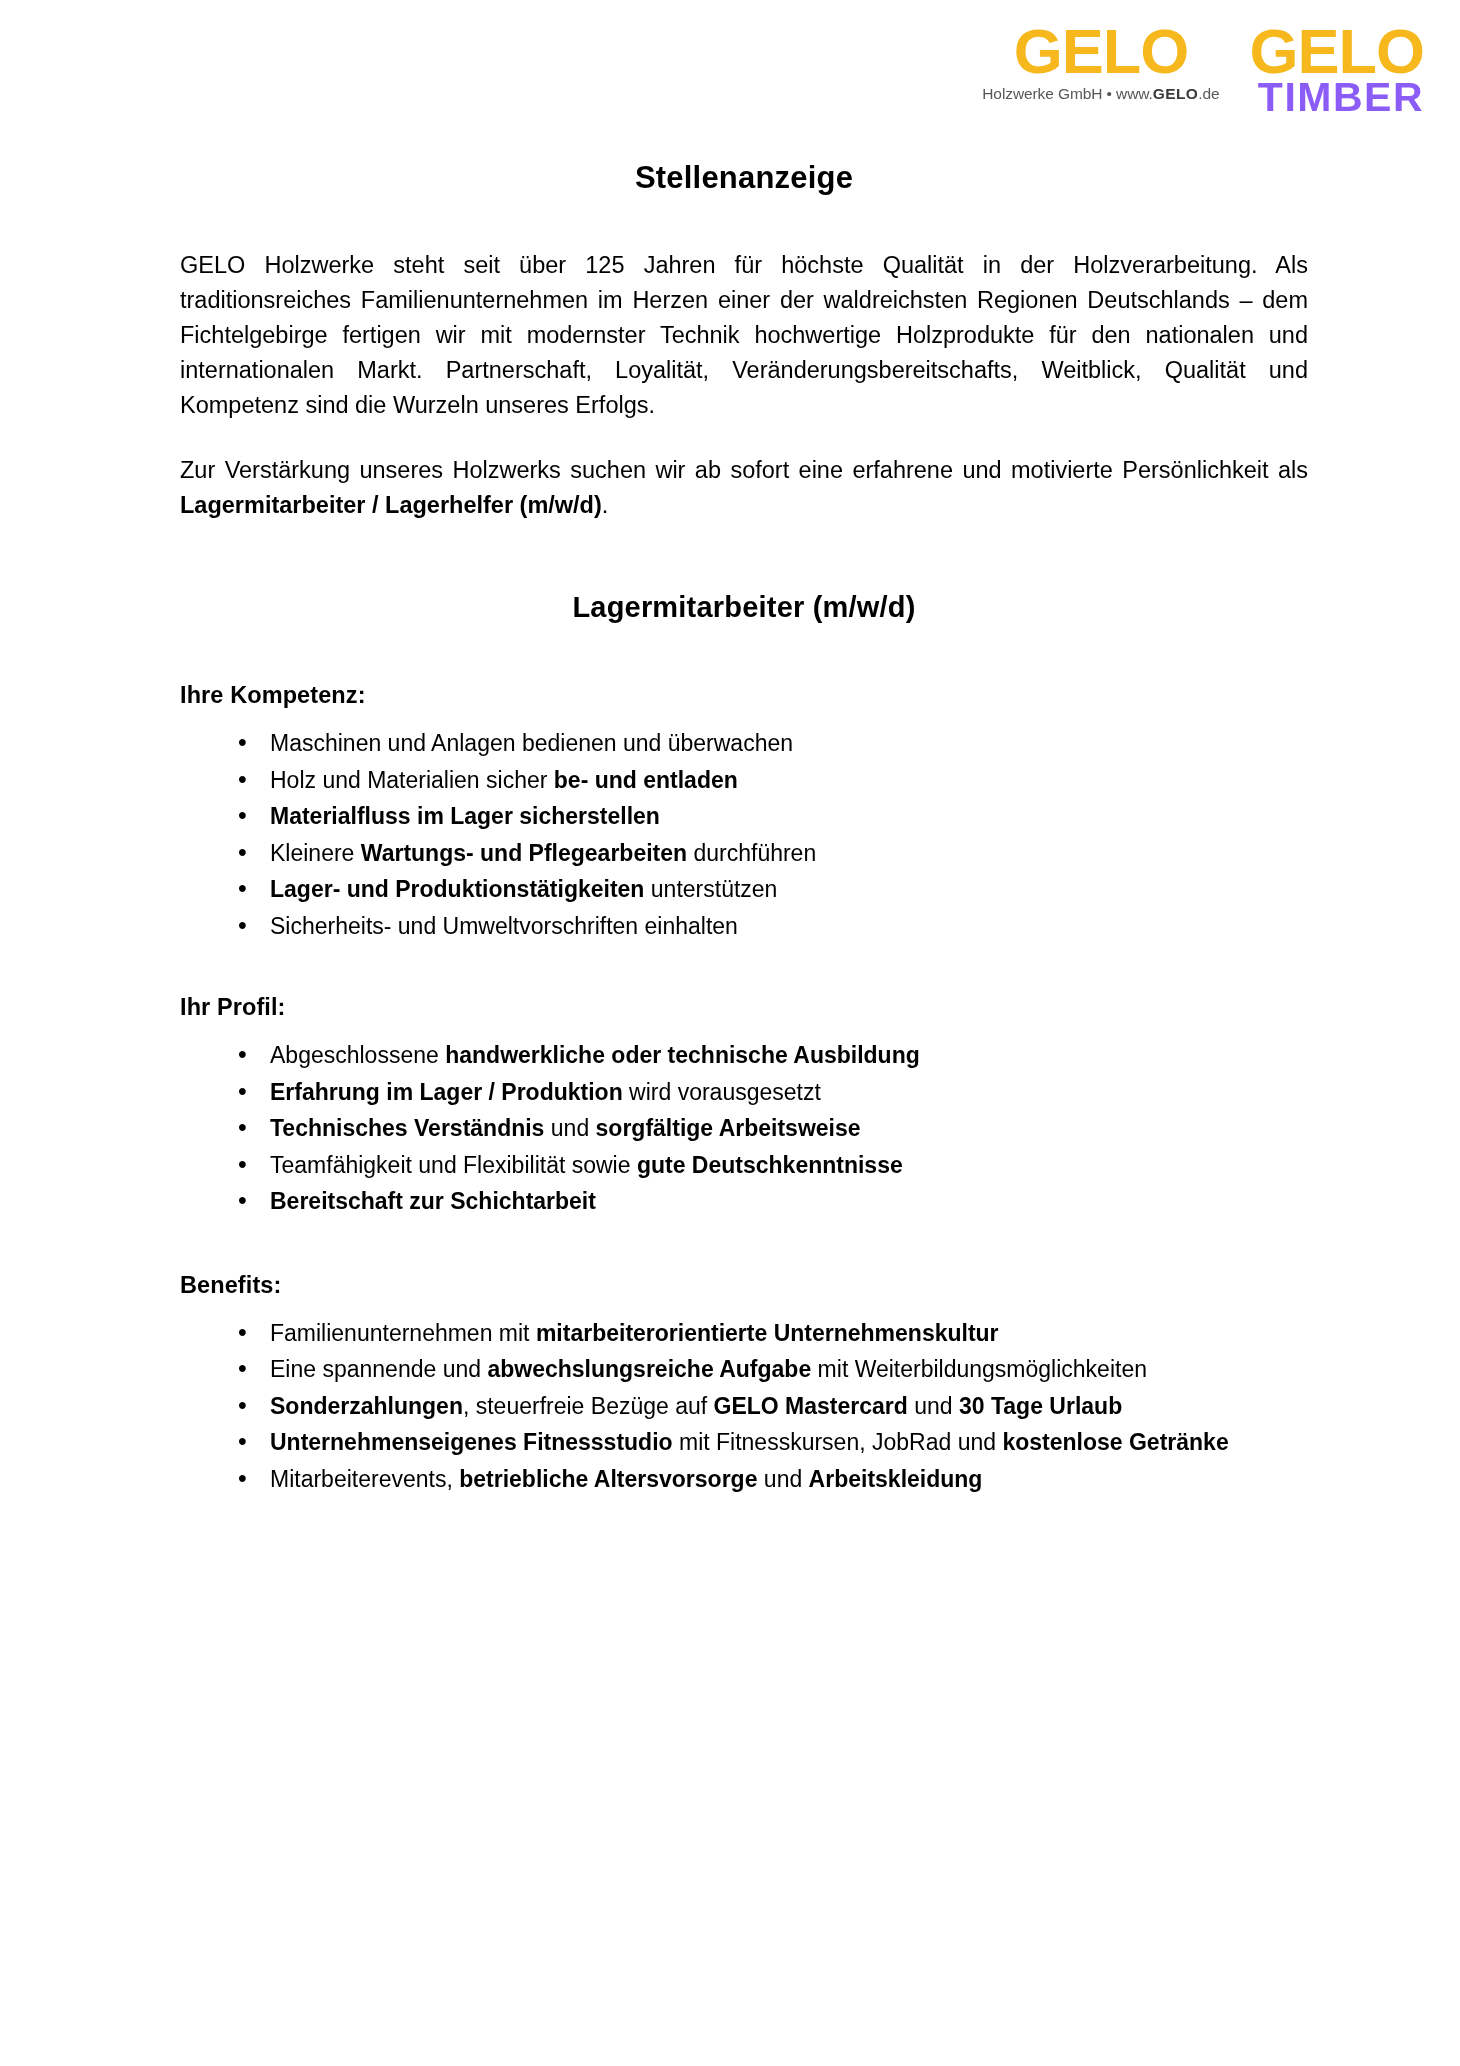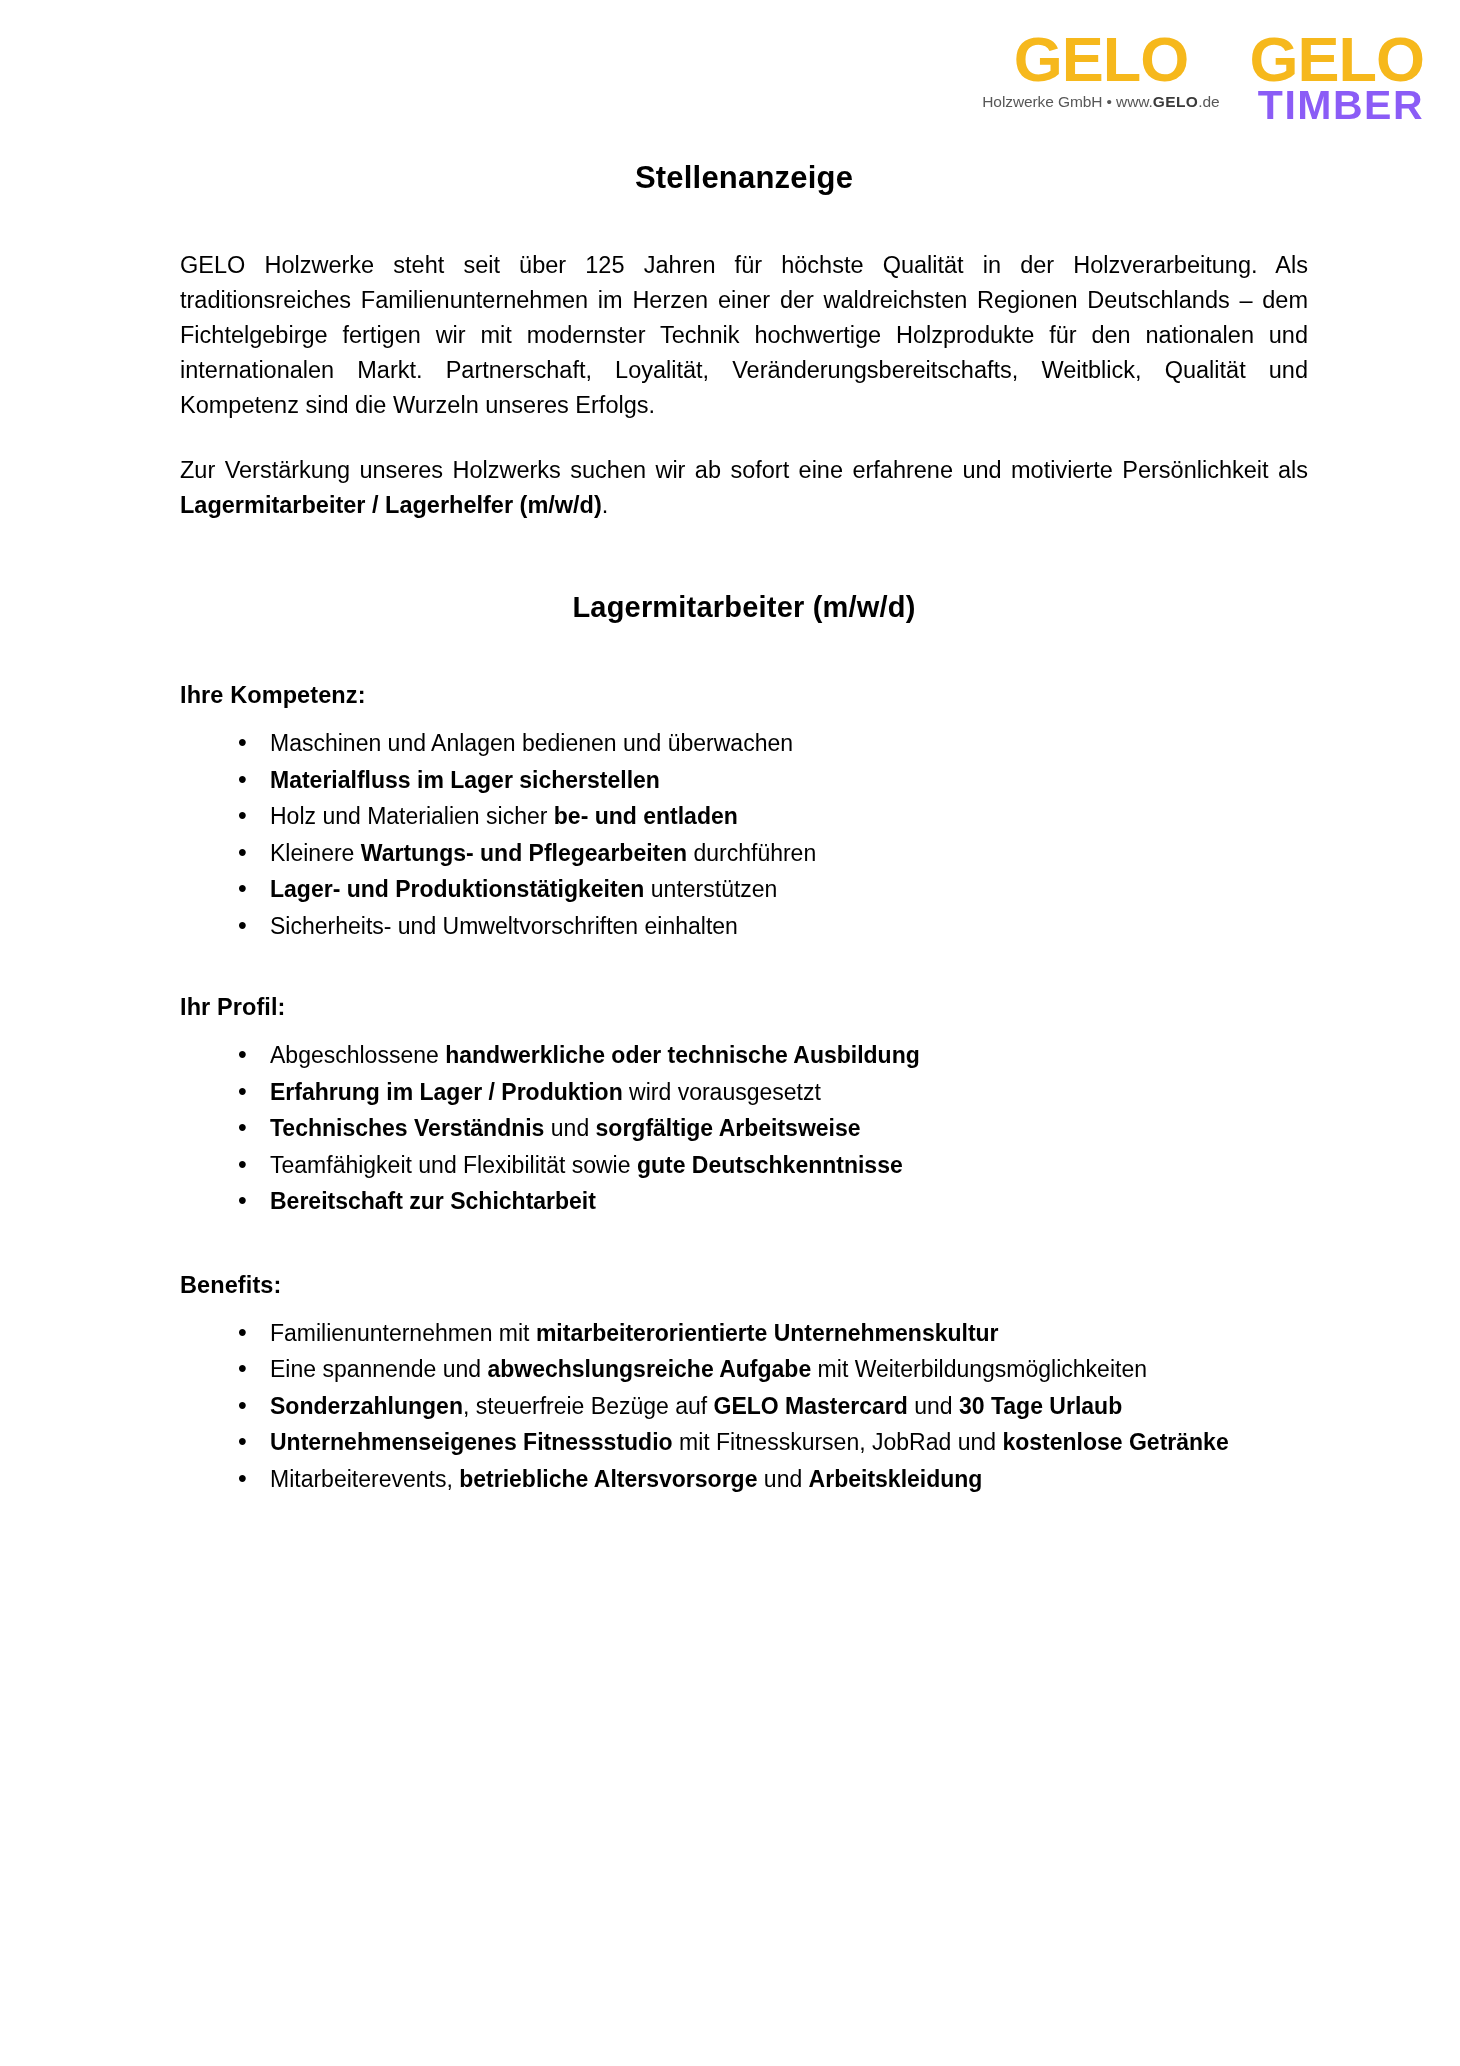--- a/index.html
+++ b/index.html
@@ -21,21 +21,21 @@
     position: relative;
     width: 1460px;
     height: 2066px;
     background: #fff;
     box-sizing: border-box;
   }
 
   
   .header {
     position: absolute;
-    top: 30px;
+    top: 22px;
     right: 36px;
     display: flex;
     align-items: flex-start;
     gap: 30px;
   }
   .logo-primary {
     display: flex;
     flex-direction: column;
     align-items: center;
     line-height: 1;
@@ -175,22 +175,22 @@
       <span>Zur Verstärkung unseres Holzwerks suchen wir ab sofort eine erfahrene und motivierte Persönlichkeit als </span><b>Lagermitarbeiter / Lagerhelfer (m/w/d)</b><span>.</span>
     </p>
 
     <h2 class="job-title">Lagermitarbeiter (m/w/d)</h2>
 
     <div class="spacer-aufgaben"></div>
 
     <h3 class="section-head">Ihre Kompetenz:</h3>
     <ul class="bullets">
         <li><span>Maschinen und Anlagen bedienen und überwachen</span></li>
+        <li><span>Holz und Materialien sicher </span><b>be- und entladen</b></li>
         <li><b>Materialfluss im Lager sicherstellen</b></li>
-        <li><span>Holz und Materialien sicher </span><b>be- und entladen</b></li>
         <li><span>Kleinere </span><b>Wartungs- und Pflegearbeiten</b><span> durchführen</span></li>
         <li><b>Lager- und Produktionstätigkeiten</b><span> unterstützen</span></li>
         <li><span>Sicherheits- und Umweltvorschriften einhalten</span></li>
       </ul>
 
     <div class="spacer-profil"></div>
 
     <h3 class="section-head">Ihr Profil:</h3>
     <ul class="bullets">
         <li><span>Abgeschlossene </span><b>handwerkliche oder technische Ausbildung</b></li>

